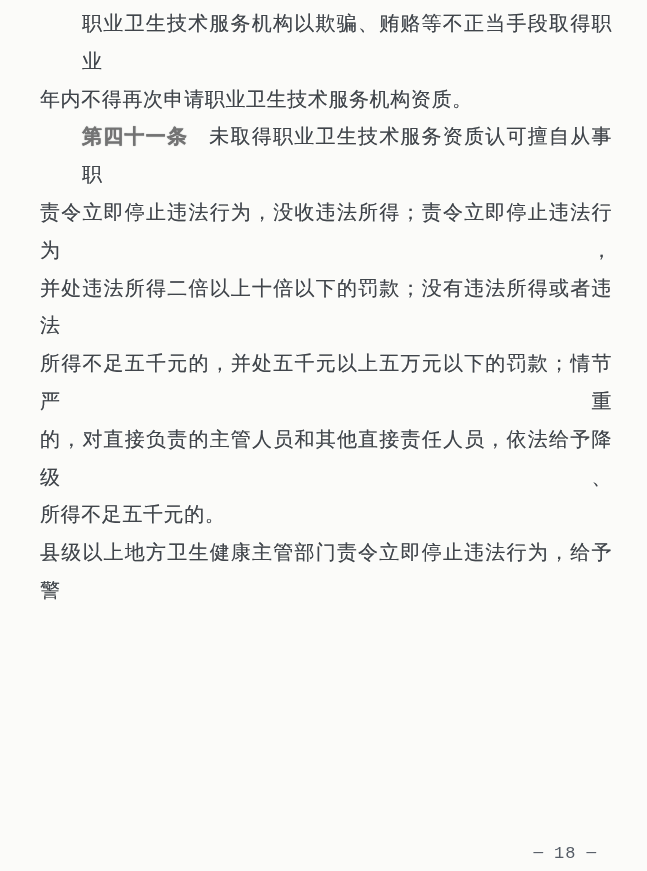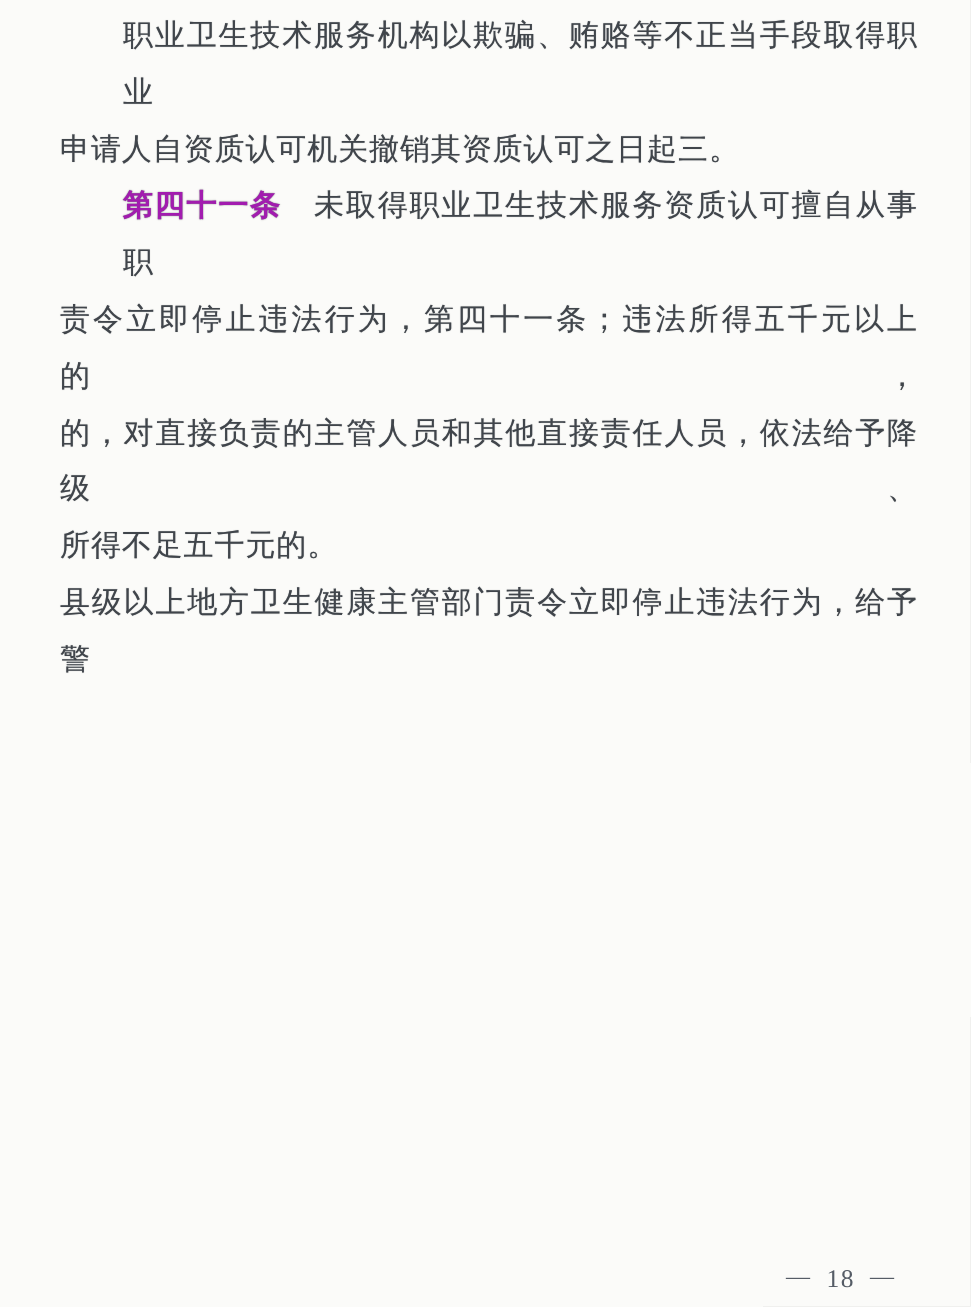--- a/index.html
+++ b/index.html
@@ -7,21 +7,21 @@
     padding: 0;
     background: #e8e8e6;
   }
   .page {
     position: relative;
     width: 647px;
     height: 871px;
     margin: 0 auto;
     background: #fbfbf9;
     overflow: hidden;
-    font-family: Liberation Serif, serif;
+    font-family: Liberation Mono, monospace;
     color: #40454b;
   }
   .text-block {
     position: absolute;
     top: 6px;
     left: 40px;
     right: 35px;
   }
   .line {
     font-size: 20px;
@@ -30,21 +30,21 @@
     white-space: pre-wrap;
     text-shadow: 0 0 0.6px rgba(64,69,75,0.55);
   }
   .line.j {
     text-align: justify;
     text-align-last: justify;
     text-justify: inter-character;
   }
   .line b {
     font-weight: bold;
-    color: #a21caf;
+    color: #737373;
     text-shadow: 0 0 0.9px rgba(53,58,64,0.8);
   }
   .footer {
     position: absolute;
     bottom: 8px;
     right: 50px;
     font-size: 17px;
     color: #555c66;
     letter-spacing: 1px;
     display: flex;
@@ -56,23 +56,25 @@
     position: relative;
     top: -1px;
   }
 </style>
 </head>
 <body>
 
 <div class="page">
   <div class="text-block">
       <div class="line j" style="padding-left: 42px;">职业卫生技术服务机构以欺骗、贿赂等不正当手段取得职业</div>
-      <div class="line">申请人自资质认可机关撤销其资质认可之日起三。</div>
+      <div class="line">年内不得再次申请职业卫生技术服务机构资质。</div>
       <div class="line j" style="padding-left: 42px;"><b>第四十一条</b>　未取得职业卫生技术服务资质认可擅自从事职</div>
-      <div class="line j">责令立即停止违法行为，第四十一条；违法所得五千元以上的，</div>
+      <div class="line j">责令立即停止违法行为，没收违法所得；责令立即停止违法行为，</div>
+      <div class="line j">并处违法所得二倍以上十倍以下的罚款；没有违法所得或者违法</div>
+      <div class="line j">所得不足五千元的，并处五千元以上五万元以下的罚款；情节严重</div>
       <div class="line j">的，对直接负责的主管人员和其他直接责任人员，依法给予降级、</div>
       <div class="line">所得不足五千元的。</div>
       <div class="line j">县级以上地方卫生健康主管部门责令立即停止违法行为，给予警</div>
     </div>
   <div class="footer">
     <span class="dash">—</span>
     <span class="num">18</span>
     <span class="dash">—</span>
   </div>
 </div>

